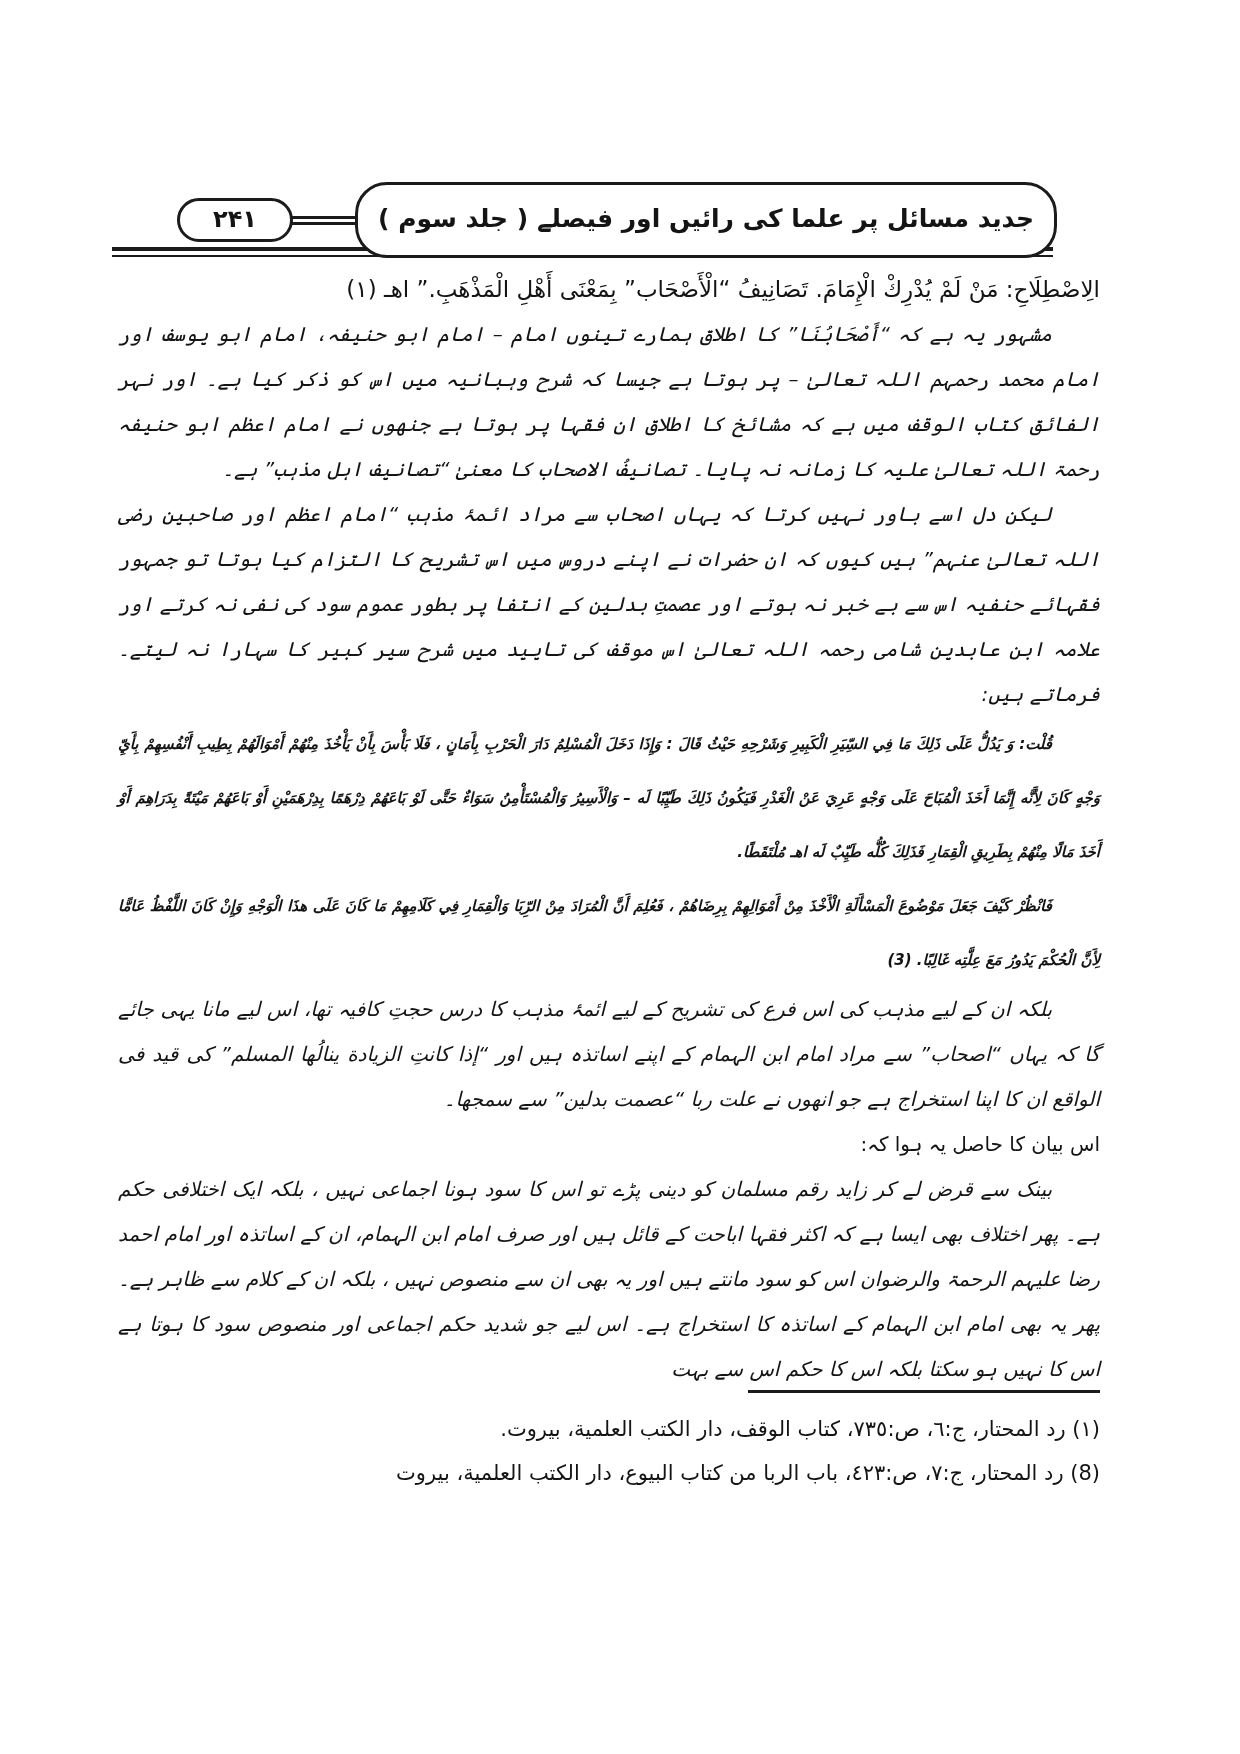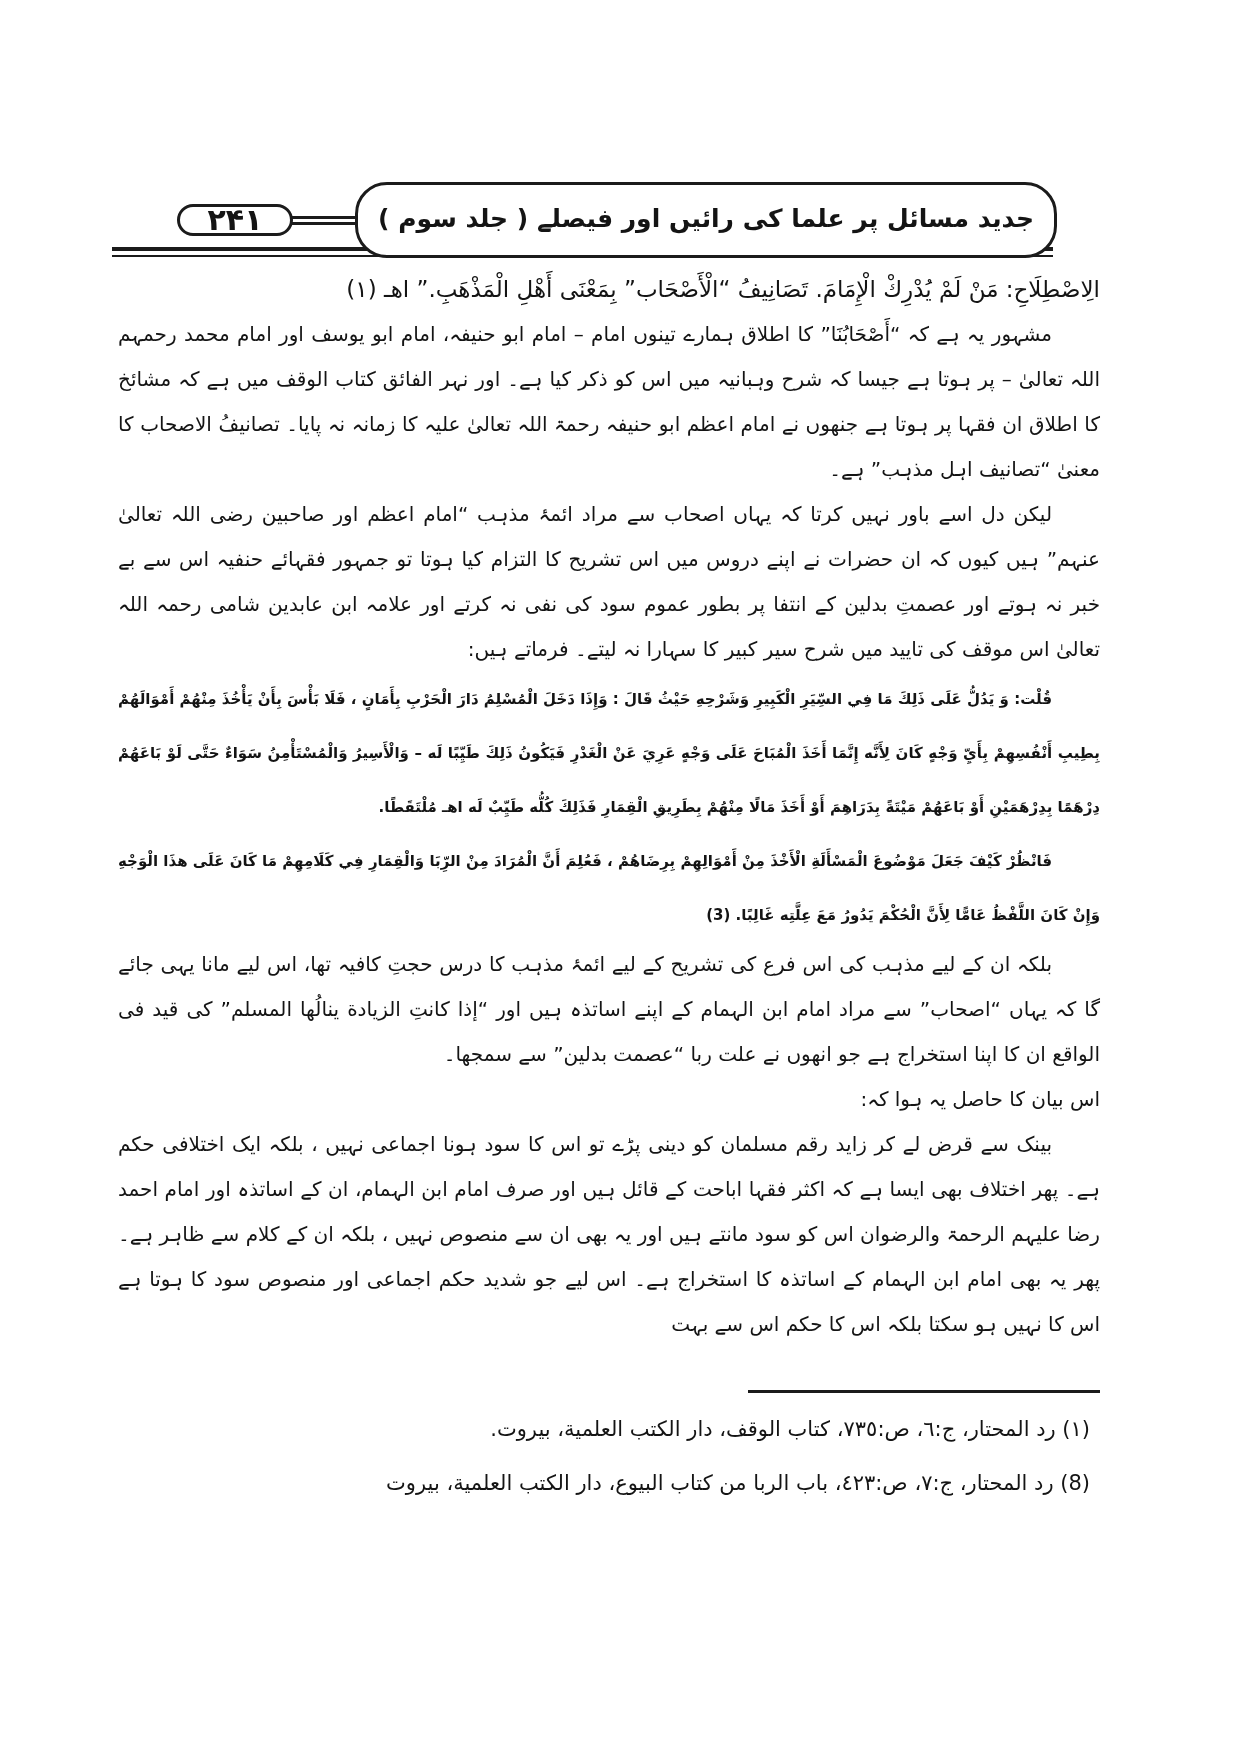--- a/index.html
+++ b/index.html
@@ -25,23 +25,23 @@
     display:flex; align-items:center; justify-content:center;
     box-sizing:border-box;
   }
   .pill-title{
     min-width:330px; height:76px;
     padding:4px 20px 8px;
     font-size:25px; font-weight:700;
     white-space:nowrap;
   }
   .pill-pageno{
-    min-width:116px; height:32px;
+    min-width:116px; height:44px;
     padding:2px 18px 4px;
-    font-size:30px; font-weight:700;
+    font-size:24px; font-weight:700;
     letter-spacing:2px;
   }
   .connector{
     flex:1; height:9px;
     border-top:3px solid #1b1b1b;
     border-bottom:3px solid #1b1b1b;
     box-sizing:border-box;
     margin:0 -4px;
   }
   .header-rule{
@@ -55,31 +55,31 @@
   .body-text{
     position:absolute; top:266px; right:140px; left:118px;
   }
   .body-text p{ margin:0; text-align:justify; text-align-last:right; }
   .p-opener{
     font-size:23px; font-weight:400; line-height:46px;
     text-align-last:justify;
   }
   .p-urdu{ font-size:20px; line-height:45px; }
   .p-quote{ font-size:15px; font-weight:700; line-height:54px; }
-  .indent{ text-indent:48px; }
+  .indent{ text-indent:48px;font-style:italic; }
   
   .footnotes{
     position:absolute; top:1390px; right:140px; left:140px;
   }
   .fn-sep{
     width:352px; height:3px; background:#1b1b1b;
     margin-bottom:14px;
   }
   .footnotes p{
-    margin:10px; font-size:21px; line-height:44px; text-align:right;
+    margin:0; font-size:21px; line-height:44px; text-align:right;
   }
 </style>
 </head>
 <body>
 
 <div class="page">
 
   <div class="header-row">
     <div class="pill pill-title">
       <span>جدید مسائل پر علما کی رائیں اور فیصلے ( جلد سوم )</span>

